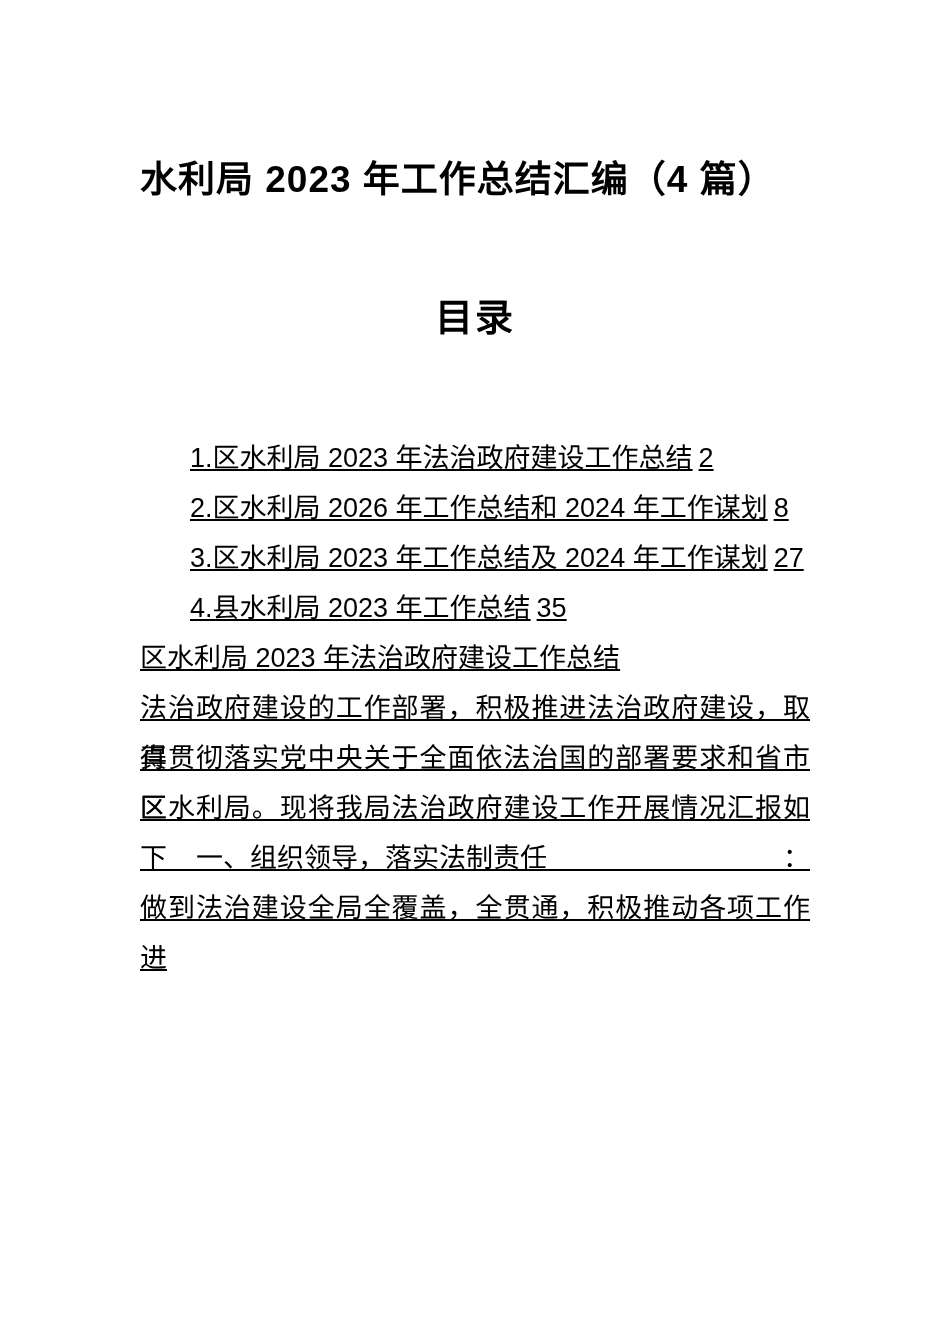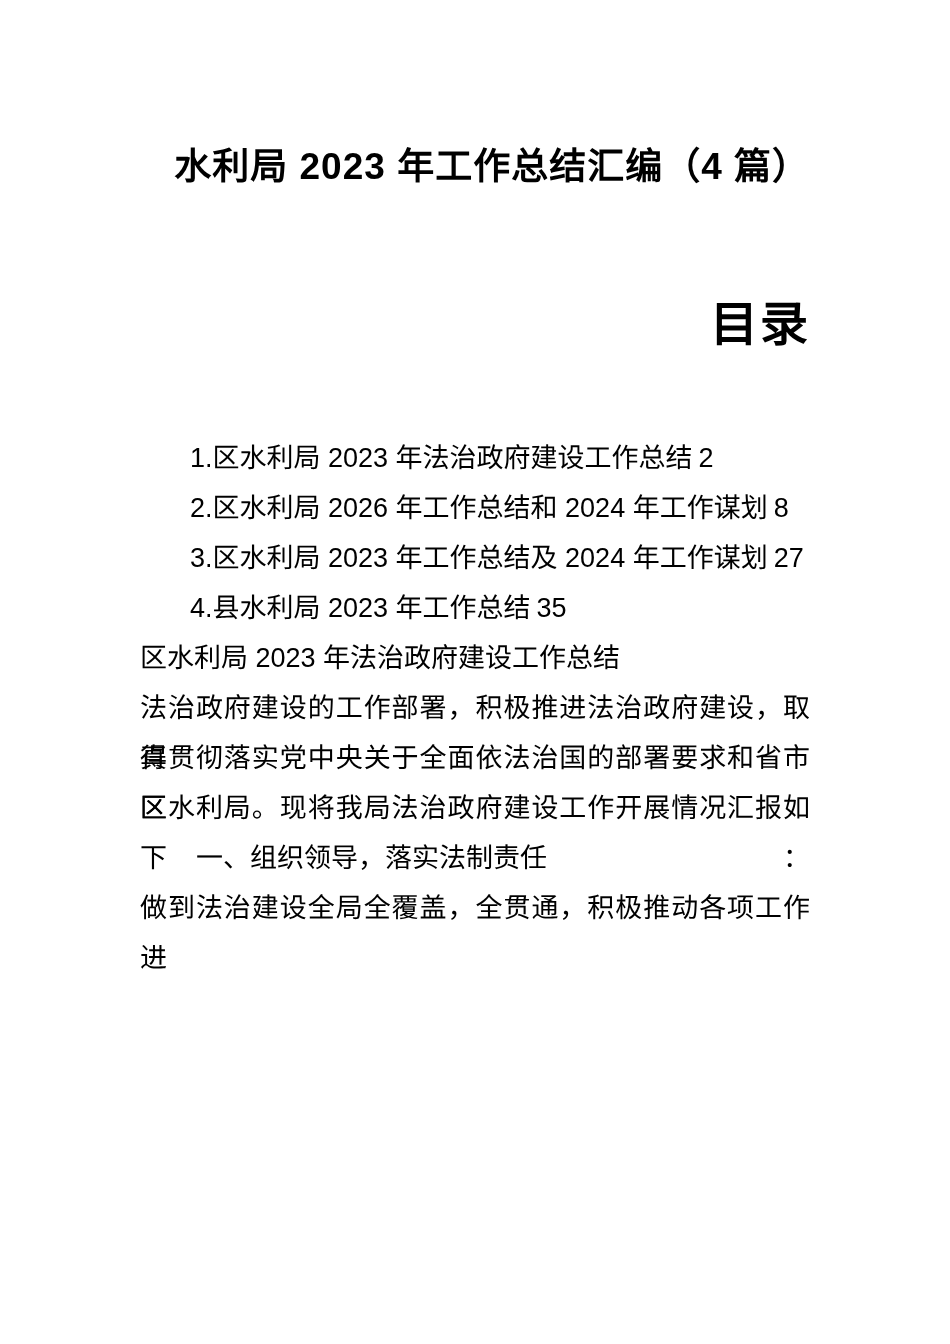--- a/index.html
+++ b/index.html
@@ -17,54 +17,55 @@
   }
   .page {
     position: absolute;
     left: 140px;
     top: 0;
     width: 670px;
     height: 1344px;
   }
   .doc-title {
     position: absolute;
-    top: 145px;
+    top: 158px;
     left: 0;
     width: 100%;
     font-size: 37px;
     font-weight: 700;
-    text-align: right;
+    text-align: left;
     line-height: 1.2;
     letter-spacing: 1px;
     white-space: nowrap;
   }
   .toc-heading {
     position: absolute;
     top: 296px;
     left: 0;
     width: 100%;
-    font-size: 48px;
+    font-size: 38px;
     font-weight: 700;
-    text-align: right;
+    text-align: center;
     line-height: 1.2;
     letter-spacing: 2px;
   }
   .lines {
     position: absolute;
     top: 433px;
     left: 0;
     width: 100%;
     font-size: 27px;
     font-weight: 400;
   }
   .line {
     height: 50px;
     line-height: 50px;
     white-space: nowrap;
     overflow: visible;
+    text-decoration: underline;
   }
   .toc-line {
     padding-left: 50px;
   }
   .indent {
     padding-left: 56px;
   }
   .fill {
     white-space: normal;
     text-align: justify;

